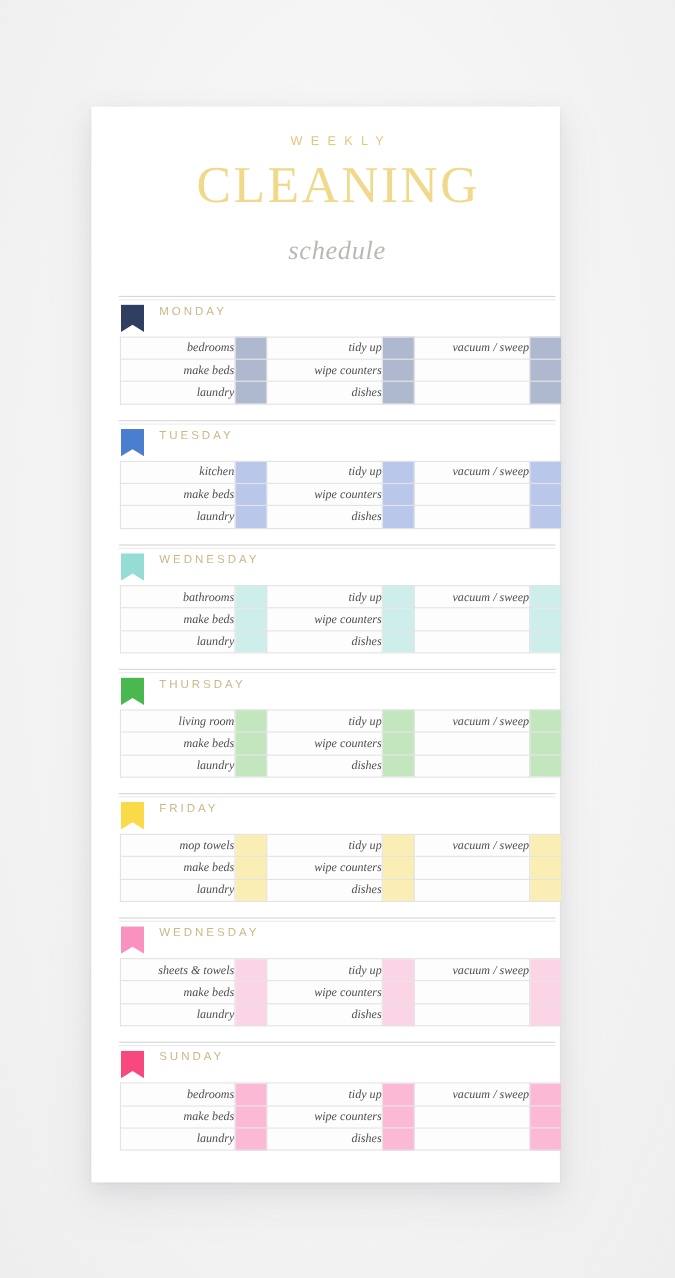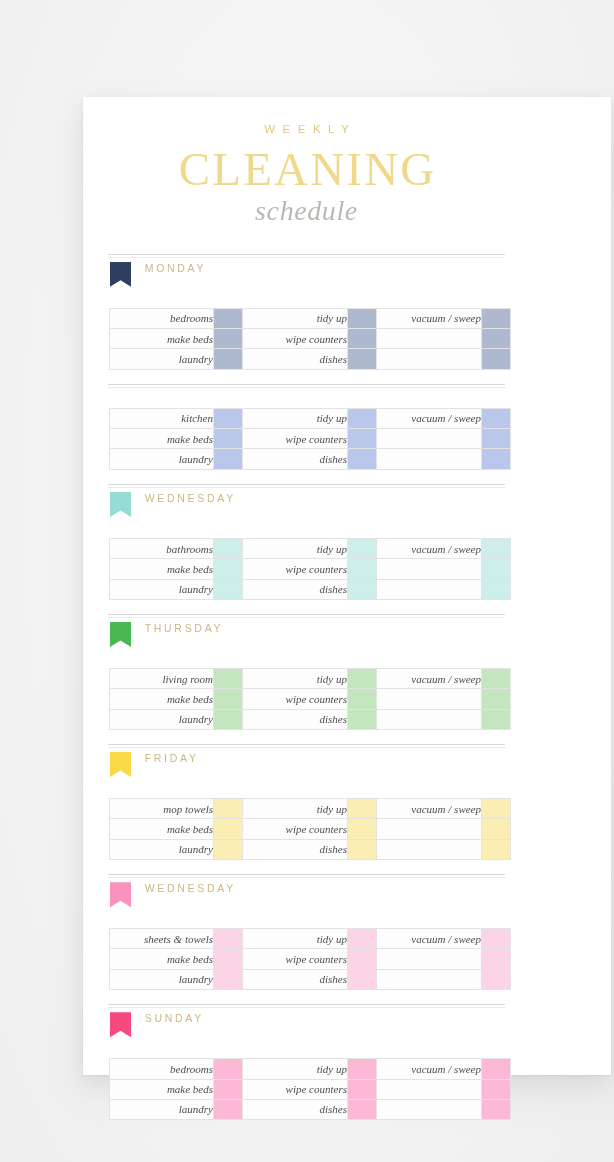--- a/index.html
+++ b/index.html
@@ -22,21 +22,21 @@
     inset: 0;
     background:
       radial-gradient(ellipse at 50% 42%, #fbfbfc 0%, #f4f4f5 55%, #eeeeef 100%);
   }
 
   
   .card {
     position: absolute;
     left: 83px;
     top: 97px;
-    width: 528px;
+    width: 426px;
     height: 978px;
     background: #ffffff;
     box-shadow:
       0 1px 2px rgba(120,120,125,0.10),
       0 6px 18px rgba(120,120,125,0.13),
       0 18px 40px rgba(120,120,125,0.10);
   }
   .card-inner {
     position: absolute;
     left: 25px;
@@ -64,23 +64,23 @@
     letter-spacing: 2.2px;
     text-indent: 2.2px;
     color: #f0d98a;
     line-height: 1.08;
     margin-top: 9px;
     font-weight: 400;
   }
   .hdr-sub {
     font-family: "Liberation Serif", "DejaVu Serif", serif;
     font-style: italic;
-    font-size: 28px;
+    font-size: 24px;
     color: #b9b9b4;
-    margin-top: 0;
+    margin-top: 20px;
     letter-spacing: 0.6px;
   }
 
   
   .days {
     margin-top: 27px;
   }
   .day-block {
     margin-bottom: 14.2px;
   }
@@ -116,21 +116,21 @@
     color: #cbb887;
     font-weight: 400;
     white-space: nowrap;
   }
 
   
   .tbl {
     border-collapse: collapse;
     table-layout: fixed;
     width: 395px;
-    margin-top: 20px;
+    margin-top: 3px;
     margin-left: 1px;
   }
   .tbl td {
     height: 19.3px;
     padding: 0;
     border: 1px solid #e3e3e3;
     font-family: "Liberation Serif", "DejaVu Serif", serif;
     font-style: italic;
     font-size: 11px;
     color: #4e4e52;
@@ -198,20 +198,24 @@
                 <td class="c-label w-l2">dishes</td>
                 <td class="c-box w-b2" style="background: rgb(174, 185, 207);"></td>
                 <td class="c-label w-l3"></td>
                 <td class="c-box w-b3" style="background: rgb(174, 185, 207);"></td>
               </tr>
             </tbody>
           </table>
         </div>
         <div class="day-block">
           <div class="day-rule double"></div>
+          <div class="day-head">
+            <span class="flag" style="background: rgb(74, 127, 208);"></span>
+            <span class="day-name">TUESDAY</span>
+          </div>
           <table class="tbl">
             <tbody>
               <tr>
                 <td class="c-label w-l1">kitchen</td>
                 <td class="c-box w-b1" style="background: rgb(185, 200, 234);"></td>
                 <td class="c-label w-l2">tidy up</td>
                 <td class="c-box w-b2" style="background: rgb(185, 200, 234);"></td>
                 <td class="c-label w-l3">vacuum / sweep</td>
                 <td class="c-box w-b3" style="background: rgb(185, 200, 234);"></td>
               </tr>

